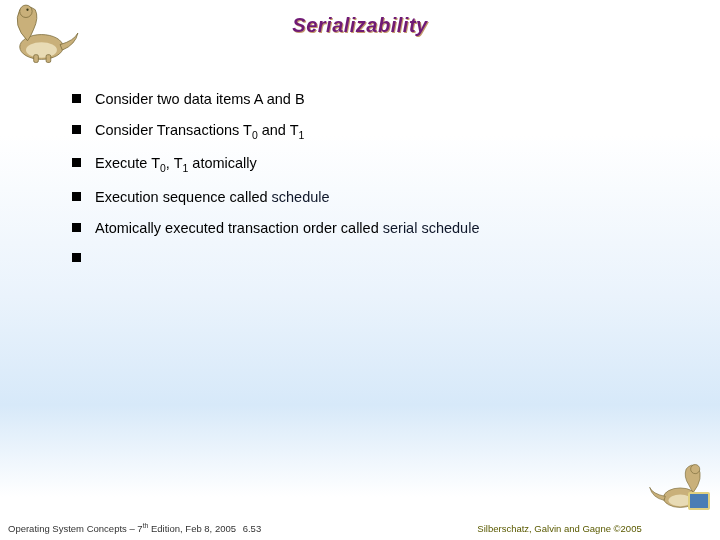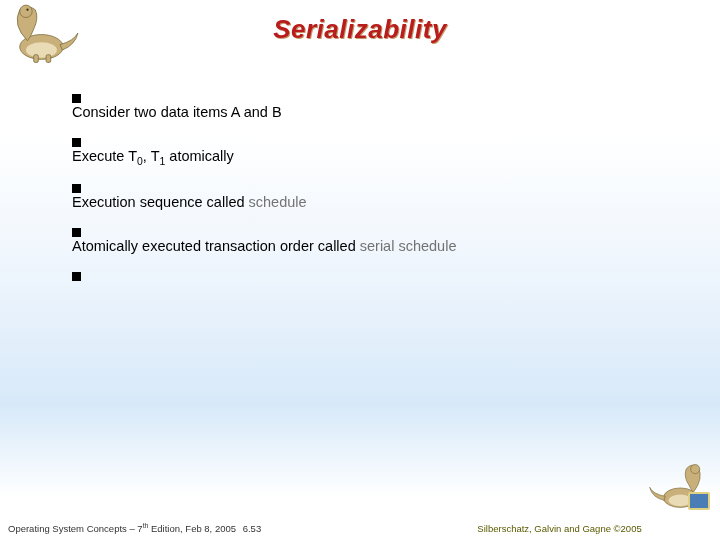--- a/index.html
+++ b/index.html
@@ -7,24 +7,24 @@
   body {
     font-family: Arial, Helvetica, sans-serif;
     background: linear-gradient(to bottom, #ffffff 0%, #ffffff 25%, #eaf3fc 55%, #d7e9f9 75%, #ffffff 92%, #ffffff 100%);
     position: relative;
   }
   .title {
     position: absolute;
     top: 14px;
     left: 0; right: 0;
     text-align: center;
-    font-size: 26px;
+    font-size: 20px;
     font-weight: bold;
     font-style: italic;
-    color: #b91c1c;
+    color: #701a75;
     text-shadow: 1px 1px 0 #c49a6c;
     letter-spacing: 0.5px;
   }
   .logo-tl {
     position: absolute;
     top: 2px; left: 2px;
     width: 82px; height: 62px;
   }
   .logo-br {
     position: absolute;
@@ -42,31 +42,30 @@
     top: 90px;
     left: 72px;
     right: 40px;
   }
   .bullet {
     display: flex;
     align-items: flex-start;
     margin-bottom: 12px;
     font-size: 14.5px;
     color: #000;
-    flex-direction: column;
   }
   .sq {
     width: 9px; height: 9px;
     background: #000;
     flex-shrink: 0;
     margin-top: 4px;
     margin-right: 14px;
   }
   .bt { line-height: 1.3; }
-  .red { color: #737373; }
+  .red { color: #0f172a; }
   sub { font-size: 0.72em; vertical-align: sub; }
   sup { font-size: 0.72em; vertical-align: super; }
   .footer {
     position: absolute;
     bottom: 6px;
     left: 8px; right: 8px;
     font-size: 9.5px;
     color: #333;
     display: flex;
     justify-content: space-between;
@@ -100,20 +99,24 @@
 
 <h1 class="title">Serializability</h1>
 
 <div class="bullets">
   <div class="bullet">
     <div class="sq"></div>
     <div class="bt">Consider two data items A and B</div>
   </div>
   <div class="bullet">
     <div class="sq"></div>
+    <div class="bt">Consider Transactions T<sub>0</sub> and T<sub>1</sub></div>
+  </div>
+  <div class="bullet">
+    <div class="sq"></div>
     <div class="bt">Execute T<sub>0</sub>, T<sub>1</sub> atomically</div>
   </div>
   <div class="bullet">
     <div class="sq"></div>
     <div class="bt">Execution sequence called <span class="red">schedule</span></div>
   </div>
   <div class="bullet">
     <div class="sq"></div>
     <div class="bt">Atomically executed transaction order called <span class="red">serial schedule</span></div>
   </div>

